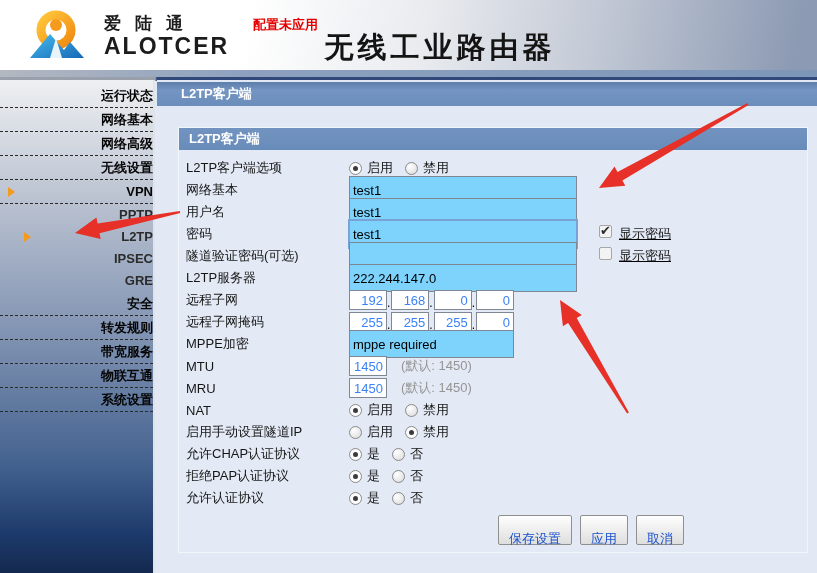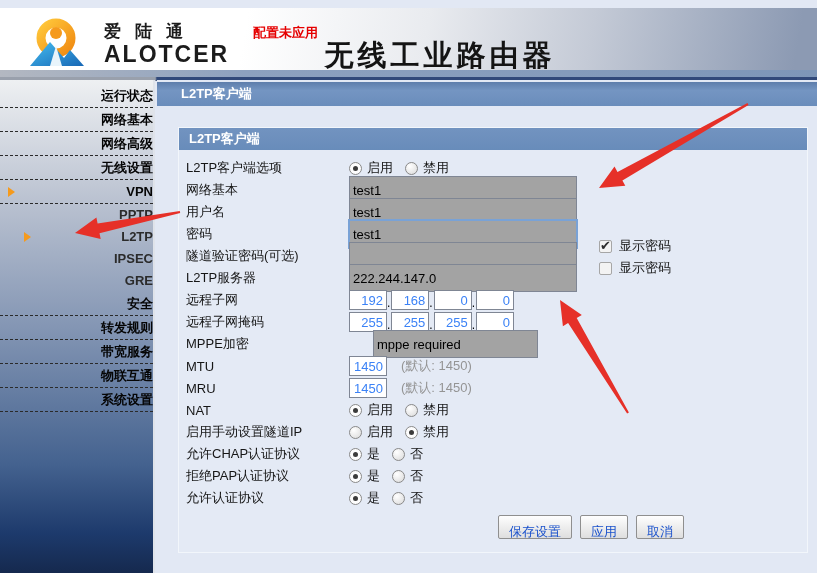--- a/index.html
+++ b/index.html
@@ -1,21 +1,21 @@
 <!DOCTYPE html>
 <html><head>
 <meta charset="utf-8">
 <style>
   * { margin:0; padding:0; box-sizing:border-box; }
   html,body { width:817px; height:573px; }
   body { font-family:"Liberation Sans","DejaVu Sans",sans-serif; }
   .page { position:relative; width:817px; height:573px; overflow:hidden; background:#e2e8f4; }
 
   
-  .banner { position:absolute; left:0; top:8px; width:817px; height:70px;
+  .banner { position:absolute; left:0; top:0; width:817px; height:70px;
             background:linear-gradient(100deg,#ffffff 30%,#e9ebef 52%,#c4cad6 72%,#8c9ab3 97%); }
   .strip  { position:absolute; left:0; top:70px; width:817px; height:7px;
             background:linear-gradient(90deg,#b3b8c1,#8da1bf 30%,#7d96b8); }
   .darkline { position:absolute; left:0; top:77px; width:817px; height:4px;
             background:linear-gradient(90deg,#99a0ac 0,#99a0ac 19%,#31497a 19.2%,#31497a 100%); }
   .logo { position:absolute; left:20px; top:8px; display:flex; align-items:center; gap:12px; }
   .logo-text .cn { font-size:17px; font-weight:bold; letter-spacing:14px; color:#1c1c1c; }
   .logo-text .en { font-size:23px; font-weight:bold; letter-spacing:2px; color:#1c1c1c; line-height:1; }
   .notice { position:absolute; left:253px; top:16px; color:#e50000; font-size:13px; font-weight:bold; }
   .title  { position:absolute; left:300px; top:28px; width:280px; text-align:center;
@@ -40,41 +40,41 @@
               background:linear-gradient(#5d7dab,#7495c2 35%,#6a8dbb); color:#fff;
               font-size:13px; font-weight:bold; line-height:24px; padding-left:24px; }
   .panel { position:absolute; left:21px; top:47px; width:630px; height:426px;
            background:#e4eaf5; border:1px solid #f2f6fb; }
   .section-bar { height:22px; background:linear-gradient(#7293c0,#688cba); color:#fff;
                  font-size:13px; font-weight:bold; line-height:22px; padding-left:10px; }
   .form { position:absolute; left:0; top:29px; width:100%; }
   .frow { position:relative; height:22px; display:flex; align-items:center; }
   .flabel { width:170px; padding-left:7px; font-size:13px; color:#161616; white-space:nowrap; flex:none; }
   .fctrl { display:flex; align-items:center; }
-  input.txt { width:228px; height:28px; border:1px solid #7f8694; background:#a3a3a3;
+  input.txt { width:228px; height:28px; border:1px solid #7f8694; background:#7dd3fc;
               font-family:inherit; font-size:13px; padding:0 3px; color:#000; }
-  input.txt.mid { width:165px;margin-left:24px; }
+  input.txt.mid { width:165px; }
   input.txt.focus { outline:2px solid #79a2d6; outline-offset:-1px; }
   input.oct { width:38px; height:20px; border:1px solid #7f8694; background:#fff;
               font-family:inherit; font-size:13px; padding:8px 3px; text-align:right; color:#3b82f6; }
   .dot { font-size:12px; color:#000; margin:6px 1px 0 0; }
   .hint { font-size:13px; color:#949494; margin-left:14px; }
   .radio { width:13px; height:13px; border-radius:50%; border:1px solid #898989;
            background:radial-gradient(circle at 35% 30%,#ffffff,#d9d9d9); position:relative; flex:none; cursor:pointer; }
   .radio.sel { background:#fdfdfd; }
   .radio.sel::after { content:""; position:absolute; left:3px; top:3px; width:5px; height:5px;
                       border-radius:50%; background:#3b3b3b; }
   .optlab { font-size:13px; color:#161616; margin:0 12px 0 5px; }
   .cb { width:13px; height:13px; border:1px solid #a6a6a6; border-radius:2px; background:#f3f3f3;
         position:relative; flex:none; cursor:pointer; }
   .cb.checked::after { content:"\2714"; position:absolute; left:0px; top:-3px; font-size:13px; color:#2d2d2d; }
-  .extra { position:absolute; left:420px; top:14px; display:flex; align-items:center; }
+  .extra { position:absolute; left:420px; top:2px; display:flex; align-items:flex-start;text-decoration:underline; }
   .extra .optlab { margin:0 0 0 7px; }
   .buttons { position:absolute; left:319px; top:387px; display:flex; gap:8px; }
-  .btn { height:24px; padding:7px 10px; font-family:inherit; font-size:13px; color:#1b52cc;
+  .btn { height:24px; padding:14px 10px; font-family:inherit; font-size:13px; color:#1b52cc;
          background:linear-gradient(#fefefe,#dedede); border:1px solid #8f8f8f; border-radius:2px; cursor:pointer; }
 
   .arrows { position:absolute; left:0; top:0; width:817px; height:573px; pointer-events:none; }
 </style>
 </head>
 <body>
 
 <div class="page">
 
   <header class="banner">

